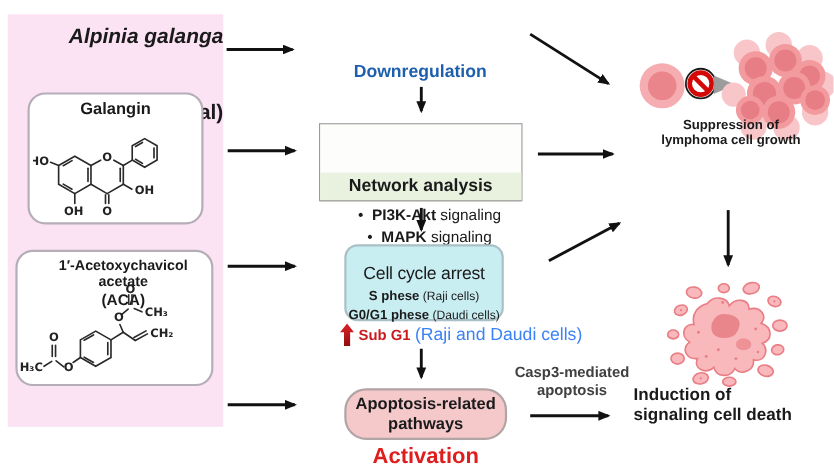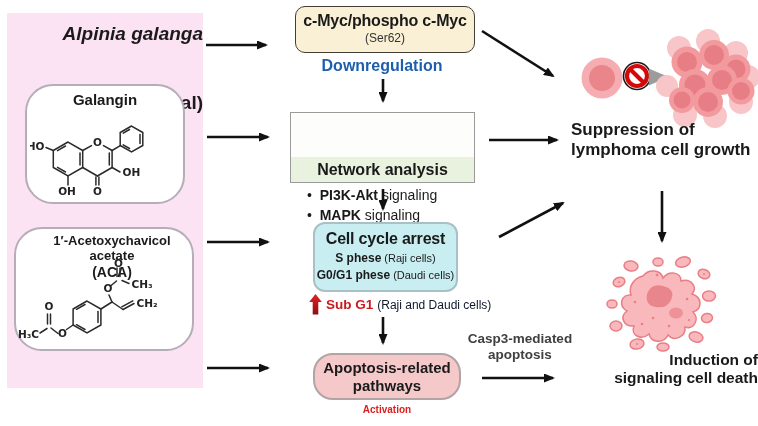--- a/index.html
+++ b/index.html
@@ -5,63 +5,63 @@
   html,body{margin:0;padding:0;background:#fff;}
   .canvas{position:relative;width:758px;height:426px;background:#ffffff;
           font-family:"Liberation Sans",sans-serif;color:#1a1a1a;overflow:hidden;}
   .abs{position:absolute;}
 
   
   .left-panel{left:7px;top:13px;width:196px;height:375px;background:#fbe3f4;}
   .plant-title{left:7px;top:23px;width:196px;text-align:right;line-height:1.12;}
   .plant-title .t1{font-style:italic;font-weight:bold;font-size:19px;}
   .plant-title .t2{font-weight:bold;font-size:19px;margin-top:48px;}
-  .card{background:#ffffff;border:2px solid #b5aeb8;border-radius:28px;box-sizing:border-box;}
+  .card{background:#ffffff;border:2px solid #b5aeb8;border-radius:16px;box-sizing:border-box;}
   .card-galangin{left:25px;top:84px;width:160px;height:120px;}
   .card-aca{left:14px;top:227px;width:180px;height:124px;}
   .card-title{font-weight:bold;font-size:15px;text-align:center;margin-top:5px;}
   .card-title-sm{font-weight:bold;font-size:13px;text-align:center;margin-top:4px;line-height:1.18;margin-left:16px;}
   .card-title-sm .l2{font-size:14px;}
   .chem{position:absolute;}
   .chem text{font-family:"DejaVu Sans",sans-serif;font-size:10.5px;font-weight:600;fill:#222;}
   .chem line,.chem path{stroke:#2a2a2a;stroke-width:1.5;fill:none;stroke-linecap:round;}
 
   
   .cmyc-box{left:295px;top:6px;width:180px;height:47px;background:#faf0d6;
             border:1.5px solid #433e35;border-radius:10px;box-sizing:border-box;text-align:center;}
   .cmyc-box .title{font-weight:bold;font-size:16px;letter-spacing:-0.2px;margin-top:5px;}
   .cmyc-box .site{font-size:12px;color:#333;margin-top:1px;}
   .downreg{left:292px;top:57px;width:180px;text-align:center;
            font-weight:bold;font-size:16px;color:#1d5fad;}
   .network-box{left:290px;top:112px;width:185px;height:71px;background:#fdfdfb;
                border:1.5px solid #9a9a9a;box-sizing:border-box;}
   .network-header{height:25px;background:#e9f2df;border-bottom:1.5px solid #9a9a9a;
                   font-weight:bold;font-size:16px;text-align:center;line-height:25px;margin-top:44px;}
-  .network-item{font-size:14px;margin:4px 0 0 16px;}
+  .network-item{font-size:14px;margin:4px 0 0 16px;text-align:center;}
   .network-item .b{font-weight:bold;}
   .cellcycle-box{left:313px;top:222px;width:145px;height:70px;background:#c9eef2;
                  border:2px solid #a9c0c6;border-radius:12px;box-sizing:border-box;text-align:center;}
-  .cellcycle-box .title{font-weight:bold;font-size:16px;margin-top:6px;letter-spacing:-0.2px;}
+  .cellcycle-box .title{font-weight:normal;font-size:16px;margin-top:17px;letter-spacing:-0.2px;}
   .cc-line{font-size:11px;margin-top:3px;}
   .cc-line .b{font-weight:bold;font-size:12px;}
   .subg1-row{left:309px;top:294px;height:21px;display:flex;align-items:center;gap:4px;white-space:nowrap;}
   .subg1-row .sub{font-weight:bold;font-size:13.5px;color:#cb1a1e;}
-  .subg1-row .note{font-size:12px;color:#0f172a;}
+  .subg1-row .note{font-size:16px;color:#3b82f6;}
   .apoptosis-box{left:313px;top:353px;width:148px;height:47px;background:#f5c8ca;
                  border:2px solid #b2a3a5;border-radius:20px;box-sizing:border-box;
                  text-align:center;font-weight:bold;font-size:15px;line-height:1.2;padding-top:4px;}
   .activation{left:313px;top:404px;width:148px;text-align:center;
-              font-weight:bold;font-size:10px;color:#e01d1d;}
+              font-weight:bold;font-size:20px;color:#e01d1d;}
   .casp3{left:459px;top:331px;width:122px;text-align:center;
          font-weight:bold;font-size:13.5px;line-height:1.15;color:#404040;}
 
   
-  .suppression{left:571px;top:120px;width:187px;
-               font-weight:bold;font-size:17px;line-height:1.15;}
-  .induction{left:576px;top:351px;width:182px;text-align:right;
+  .suppression{left:571px;top:107px;width:187px;text-align:center;
+               font-weight:bold;font-size:12px;line-height:1.15;}
+  .induction{left:576px;top:351px;width:182px;text-align:left;
              font-weight:bold;font-size:15.5px;line-height:1.15;}
 
   .arrows{left:0;top:0;width:758px;height:426px;pointer-events:none;}
   .arrows line{stroke:#111;stroke-width:2.6;}
 </style>
 </head>
 <body>
 
 <div class="canvas">
 
@@ -140,24 +140,20 @@
       <text x="22" y="80.5" text-anchor="end">H₃C</text>
       <text x="32" y="53" text-anchor="middle">O</text>
       <text x="45.5" y="80" text-anchor="middle">O</text>
       <text x="91" y="35" text-anchor="middle">O</text>
       <text x="101.5" y="9.5" text-anchor="middle">O</text>
       <text x="114.5" y="30.5" text-anchor="start">CH₃</text>
       <text x="119.5" y="49.5" text-anchor="start">CH₂</text>
     </svg>
   </div>
 
-  <div class="abs cmyc-box">
-    <div class="title">c-Myc/phospho c-Myc</div>
-    <div class="site">(Ser62)</div>
-  </div>
   <div class="abs downreg">Downregulation</div>
 
   <div class="abs network-box">
     <div class="network-header">Network analysis</div>
     <div class="network-item">
       <span>•</span>&nbsp;
       <span class="b">PI3K-Akt</span><span> signaling</span>
     </div>
     <div class="network-item">
       <span>•</span>&nbsp;

